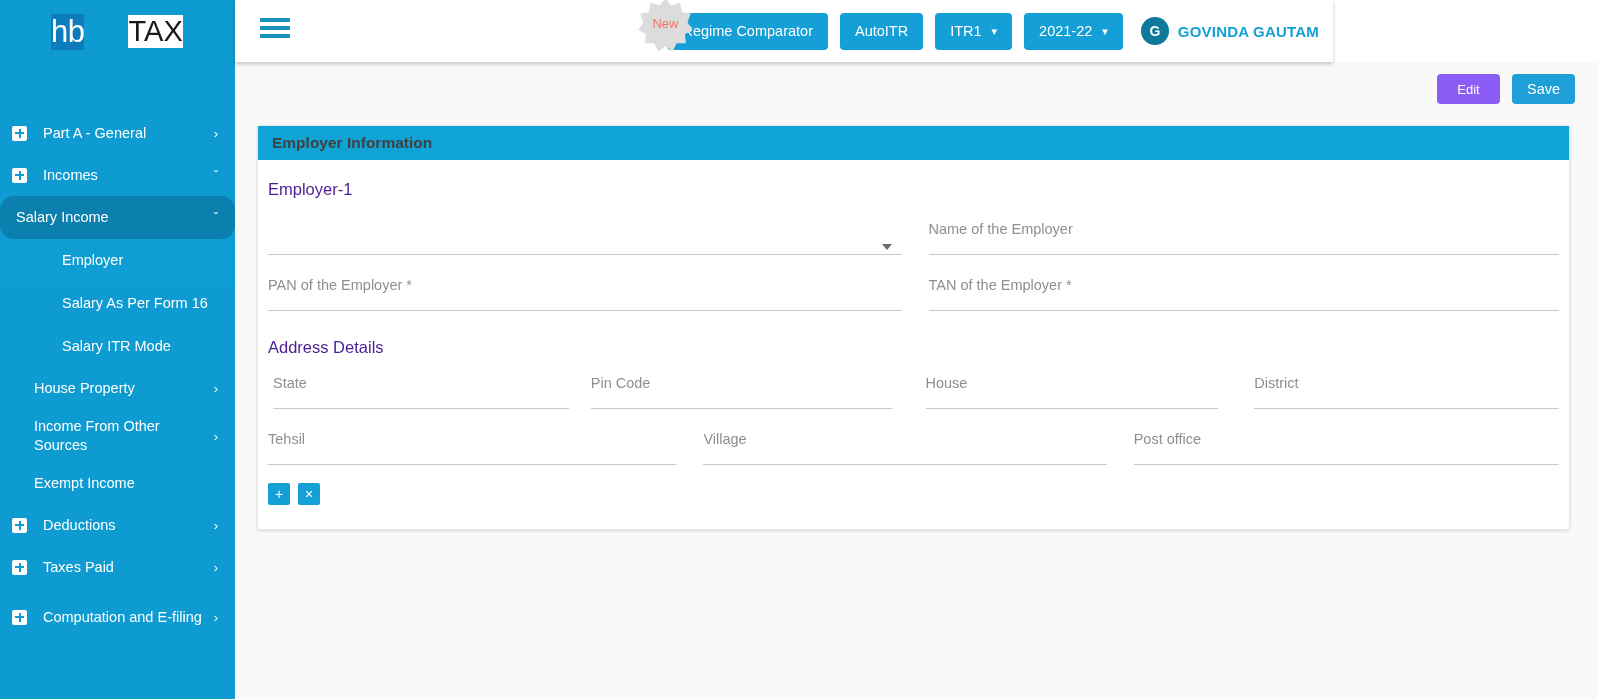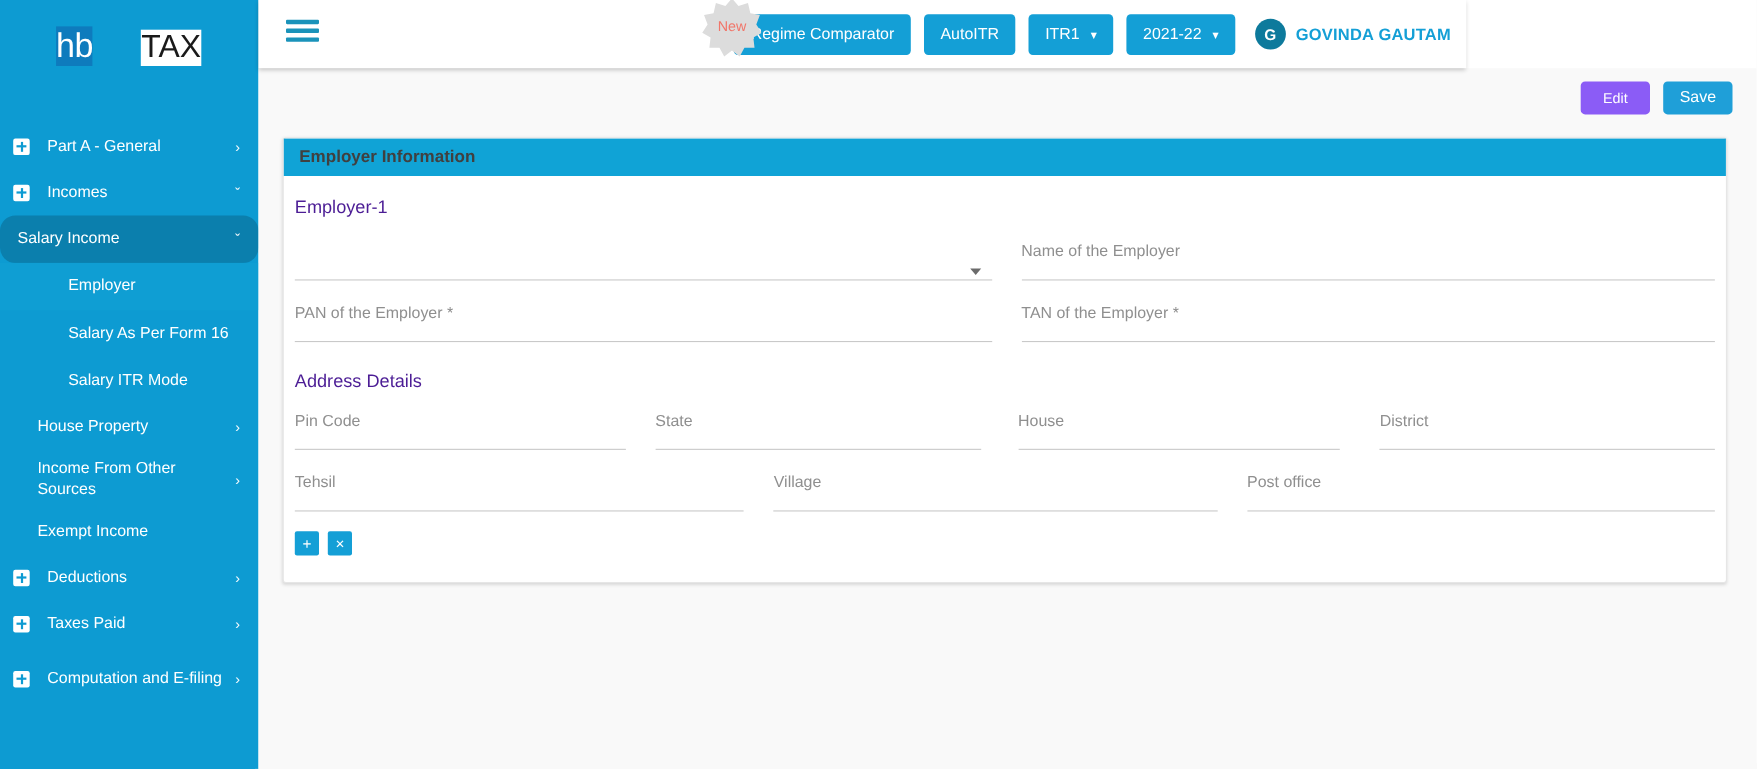--- a/index.html
+++ b/index.html
@@ -27,21 +27,21 @@
     width: 235px;
     height: 699px;
     background: #0d9bd2;
     overflow: hidden;
   }
   .logo-wrap {
     position: absolute;
     left: 51px; top: 3px;
     width: 122px; height: 57px;
     display: flex;
-    align-items: flex-end;
+    align-items: center;
     gap: 44px;
   }
   .logo-hb {
     background: #0e7bbd;
     color: #ffffff;
     width: 52px;
     display: flex;
     align-items: center;
     justify-content: center;
     font-size: 31px;
@@ -521,29 +521,29 @@
           <div class="field" style="width:50%;height:34px;padding-left:15px;">
             <span class="field-label">TAN of the Employer *</span>
             <span class="field-line" style="left:15px;right:0;"></span>
             <input class="field-input" style="left: 15px; right: 0px;" type="text" placeholder="TAN of the Employer *">
           </div>
         </div>
 
         <div class="section-title addr">Address Details</div>
 
         <div class="field-row" style="margin-top:18px;">
+          <div class="field" style="width:25%;height:34px;padding-left:5px;">
+            <span class="field-label">State</span>
+            <span class="field-line" style="left:5px;right:22px;"></span>
+            <input class="field-input" style="left: 5px; right: 22px;" type="text" placeholder="State">
+          </div>
           <div class="field" style="width:25%;height:34px;">
             <span class="field-label">Pin Code</span>
             <span class="field-line" style="right:22px;"></span>
             <input class="field-input" style="right: 22px;" type="text" placeholder="Pin Code">
-          </div>
-          <div class="field" style="width:25%;height:34px;padding-left:5px;">
-            <span class="field-label">State</span>
-            <span class="field-line" style="left:5px;right:22px;"></span>
-            <input class="field-input" style="left: 5px; right: 22px;" type="text" placeholder="State">
           </div>
           <div class="field" style="width:25%;height:34px;padding-left:12px;">
             <span class="field-label" style="padding-bottom:7px;">House</span>
             <span class="field-line" style="left:12px;right:18px;"></span>
             <input class="field-input" style="left: 12px; right: 18px;" type="text" placeholder="City">
           </div>
           <div class="field" style="width:25%;height:34px;padding-left:18px;">
             <span class="field-label" style="padding-bottom:7px;">District</span>
             <span class="field-line" style="left:18px;right:0;"></span>
             <input class="field-input" style="left: 18px; right: 0px;" type="text" placeholder="District">

